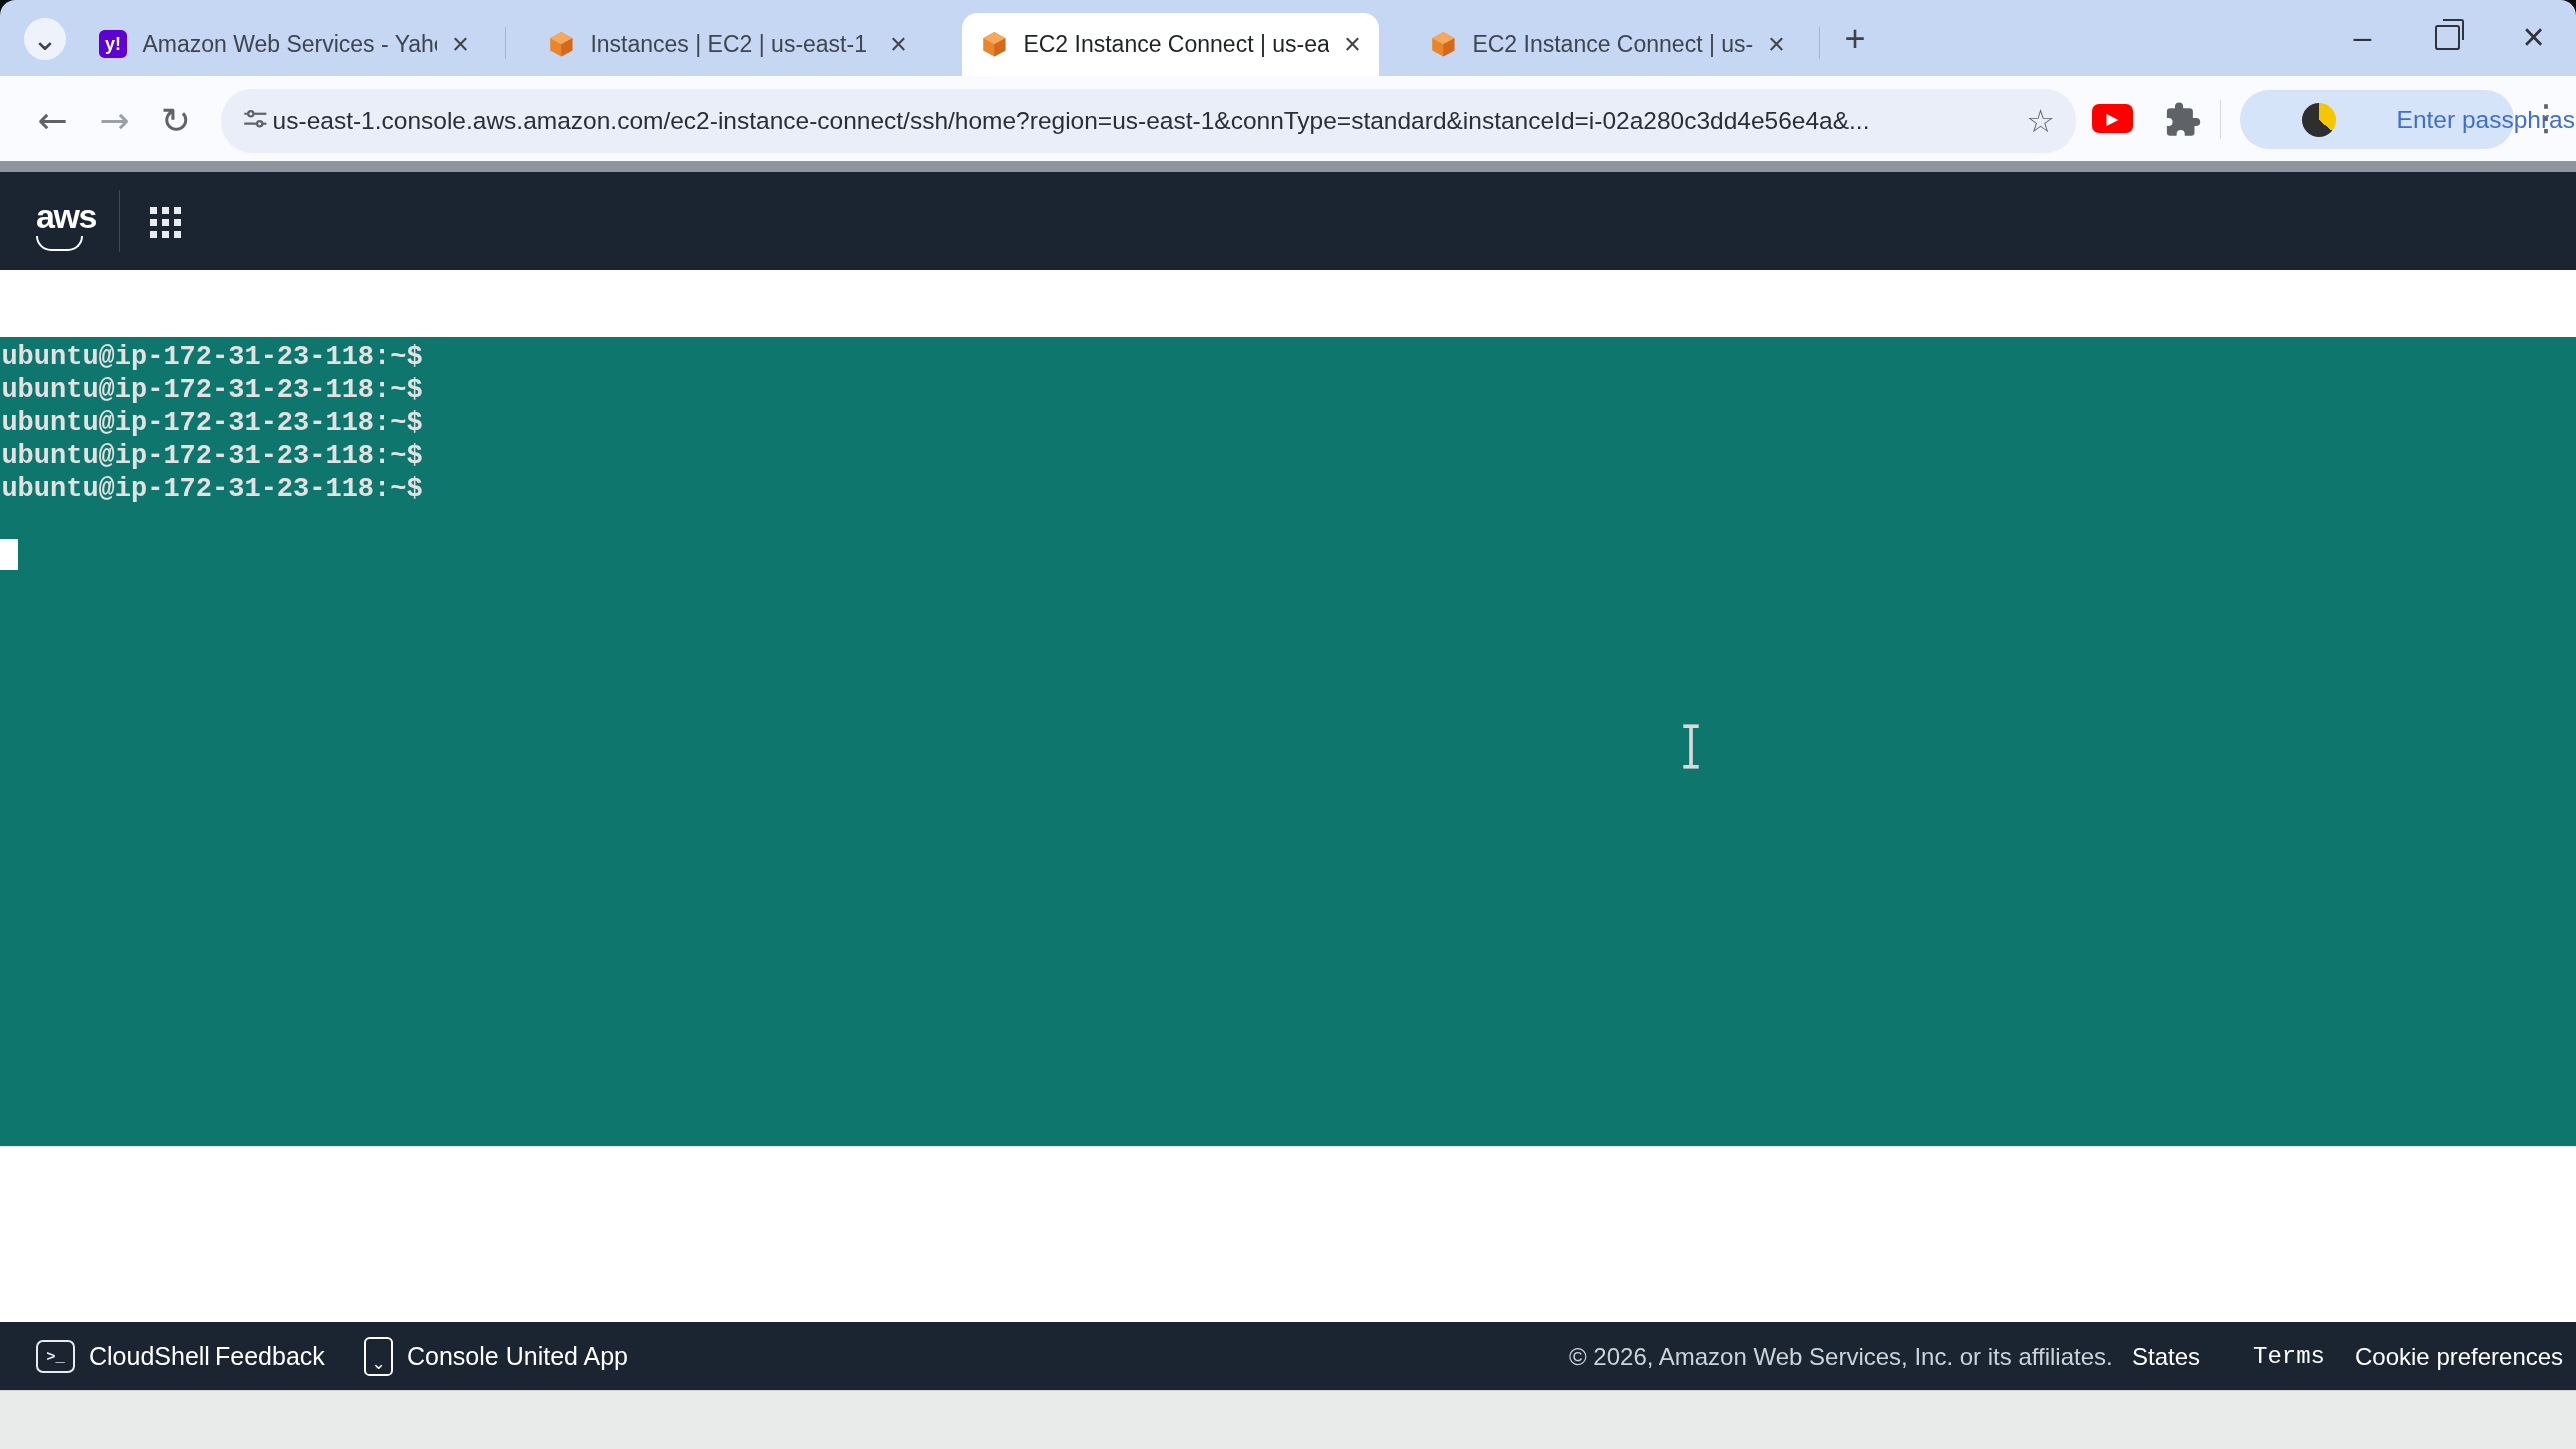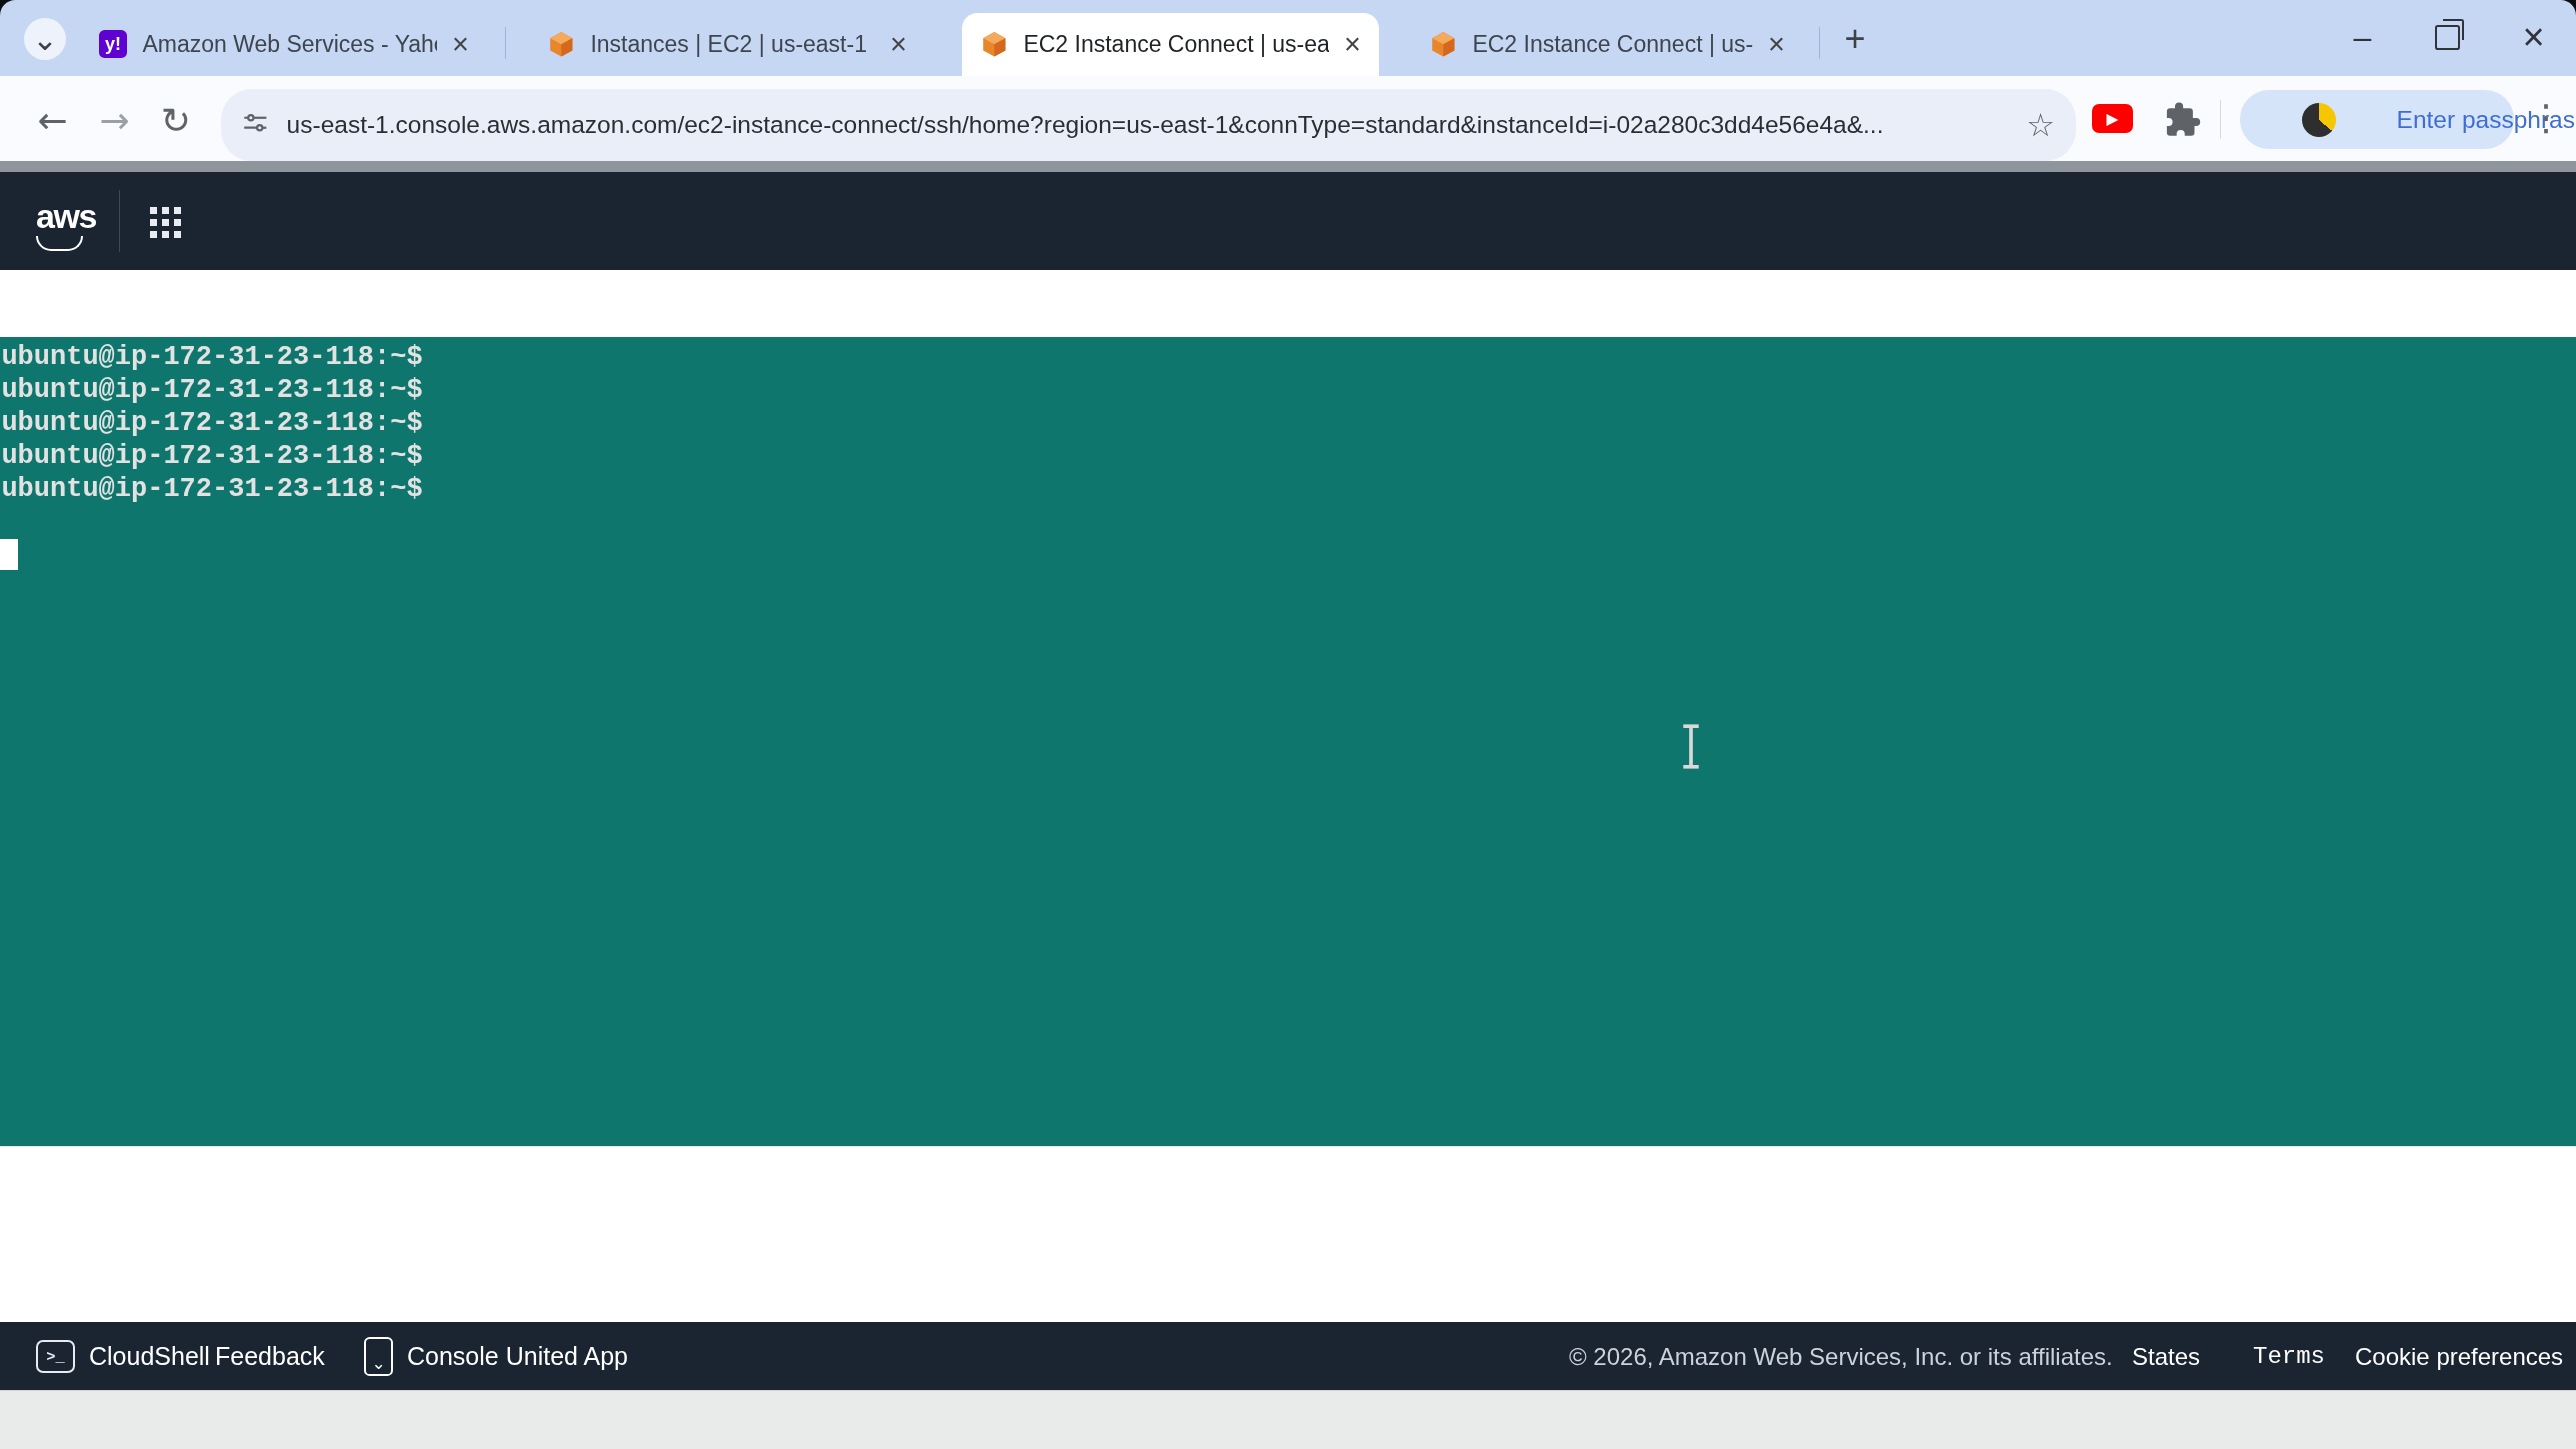--- a/index.html
+++ b/index.html
@@ -23,22 +23,22 @@
   .winbtn{position:absolute;top:12.6px;width:63px;height:50px;display:flex;align-items:center;justify-content:center;
     font-size:32px;color:#30343a;}
   .restore-glyph{width:21px;height:21px;border:2.8px solid #30343a;border-radius:2.8px;position:relative;}
   .restore-glyph:before{content:"";position:absolute;left:5.6px;top:-8.4px;width:19.6px;height:19.6px;
     border:2.8px solid #30343a;border-left:none;border-bottom:none;border-radius:0 2.8px 0 0;}
 
   
   .toolbar{position:absolute;left:0;top:76px;width:2576px;height:85px;background:#F9FBFE;}
   .navbtn{position:absolute;top:19.6px;width:49px;height:49px;display:flex;align-items:center;justify-content:center;
     font-size:36px;color:#5f6368;font-family:"DejaVu Sans",sans-serif;}
-  .omnibox{position:absolute;left:221px;top:12.6px;width:1855px;height:72px;background:#E9EEF9;border-radius:31px;
-    display:flex;align-items:center;padding:12px 21px;box-sizing:border-box;gap:18px;}
+  .omnibox{position:absolute;left:221px;top:12.6px;width:1855px;height:64px;background:#E9EEF9;border-radius:31px;
+    display:flex;align-items:center;padding:12px 21px;box-sizing:border-box;gap:4px;}
   .omnibox .url{font-size:24.5px;color:#2b2f33;white-space:nowrap;overflow:hidden;flex:1;}
   .omnibox .star{font-size:32px;color:#5f6368;font-family:"DejaVu Sans",sans-serif;}
   .yt-icon{position:absolute;left:2092px;top:28px;width:41px;height:29px;background:#FF0000;border-radius:7px;
     display:flex;align-items:center;justify-content:center;color:#fff;font-size:15.4px;}
   .ext-icon{position:absolute;left:2162px;top:24px;width:39px;height:39px;color:#5f6368;}
   .tb-sep{position:absolute;left:2220px;top:24px;width:1.4px;height:39px;background:#d4d9e0;}
   .pass-pill{position:absolute;left:2240px;top:14px;width:274px;height:59px;background:#D6E4FA;border-radius:29px;
     display:flex;align-items:center;gap:12.6px;padding:0 14px;box-sizing:border-box;}
   .pass-ico{width:34px;height:34px;border-radius:50%;background:conic-gradient(#f6c600 0 130deg,#2e2e2e 130deg 360deg);flex:none;}
   .pass-pill span{font-size:24.5px;color:#3f6ed0;white-space:nowrap;margin-left:48px;}

